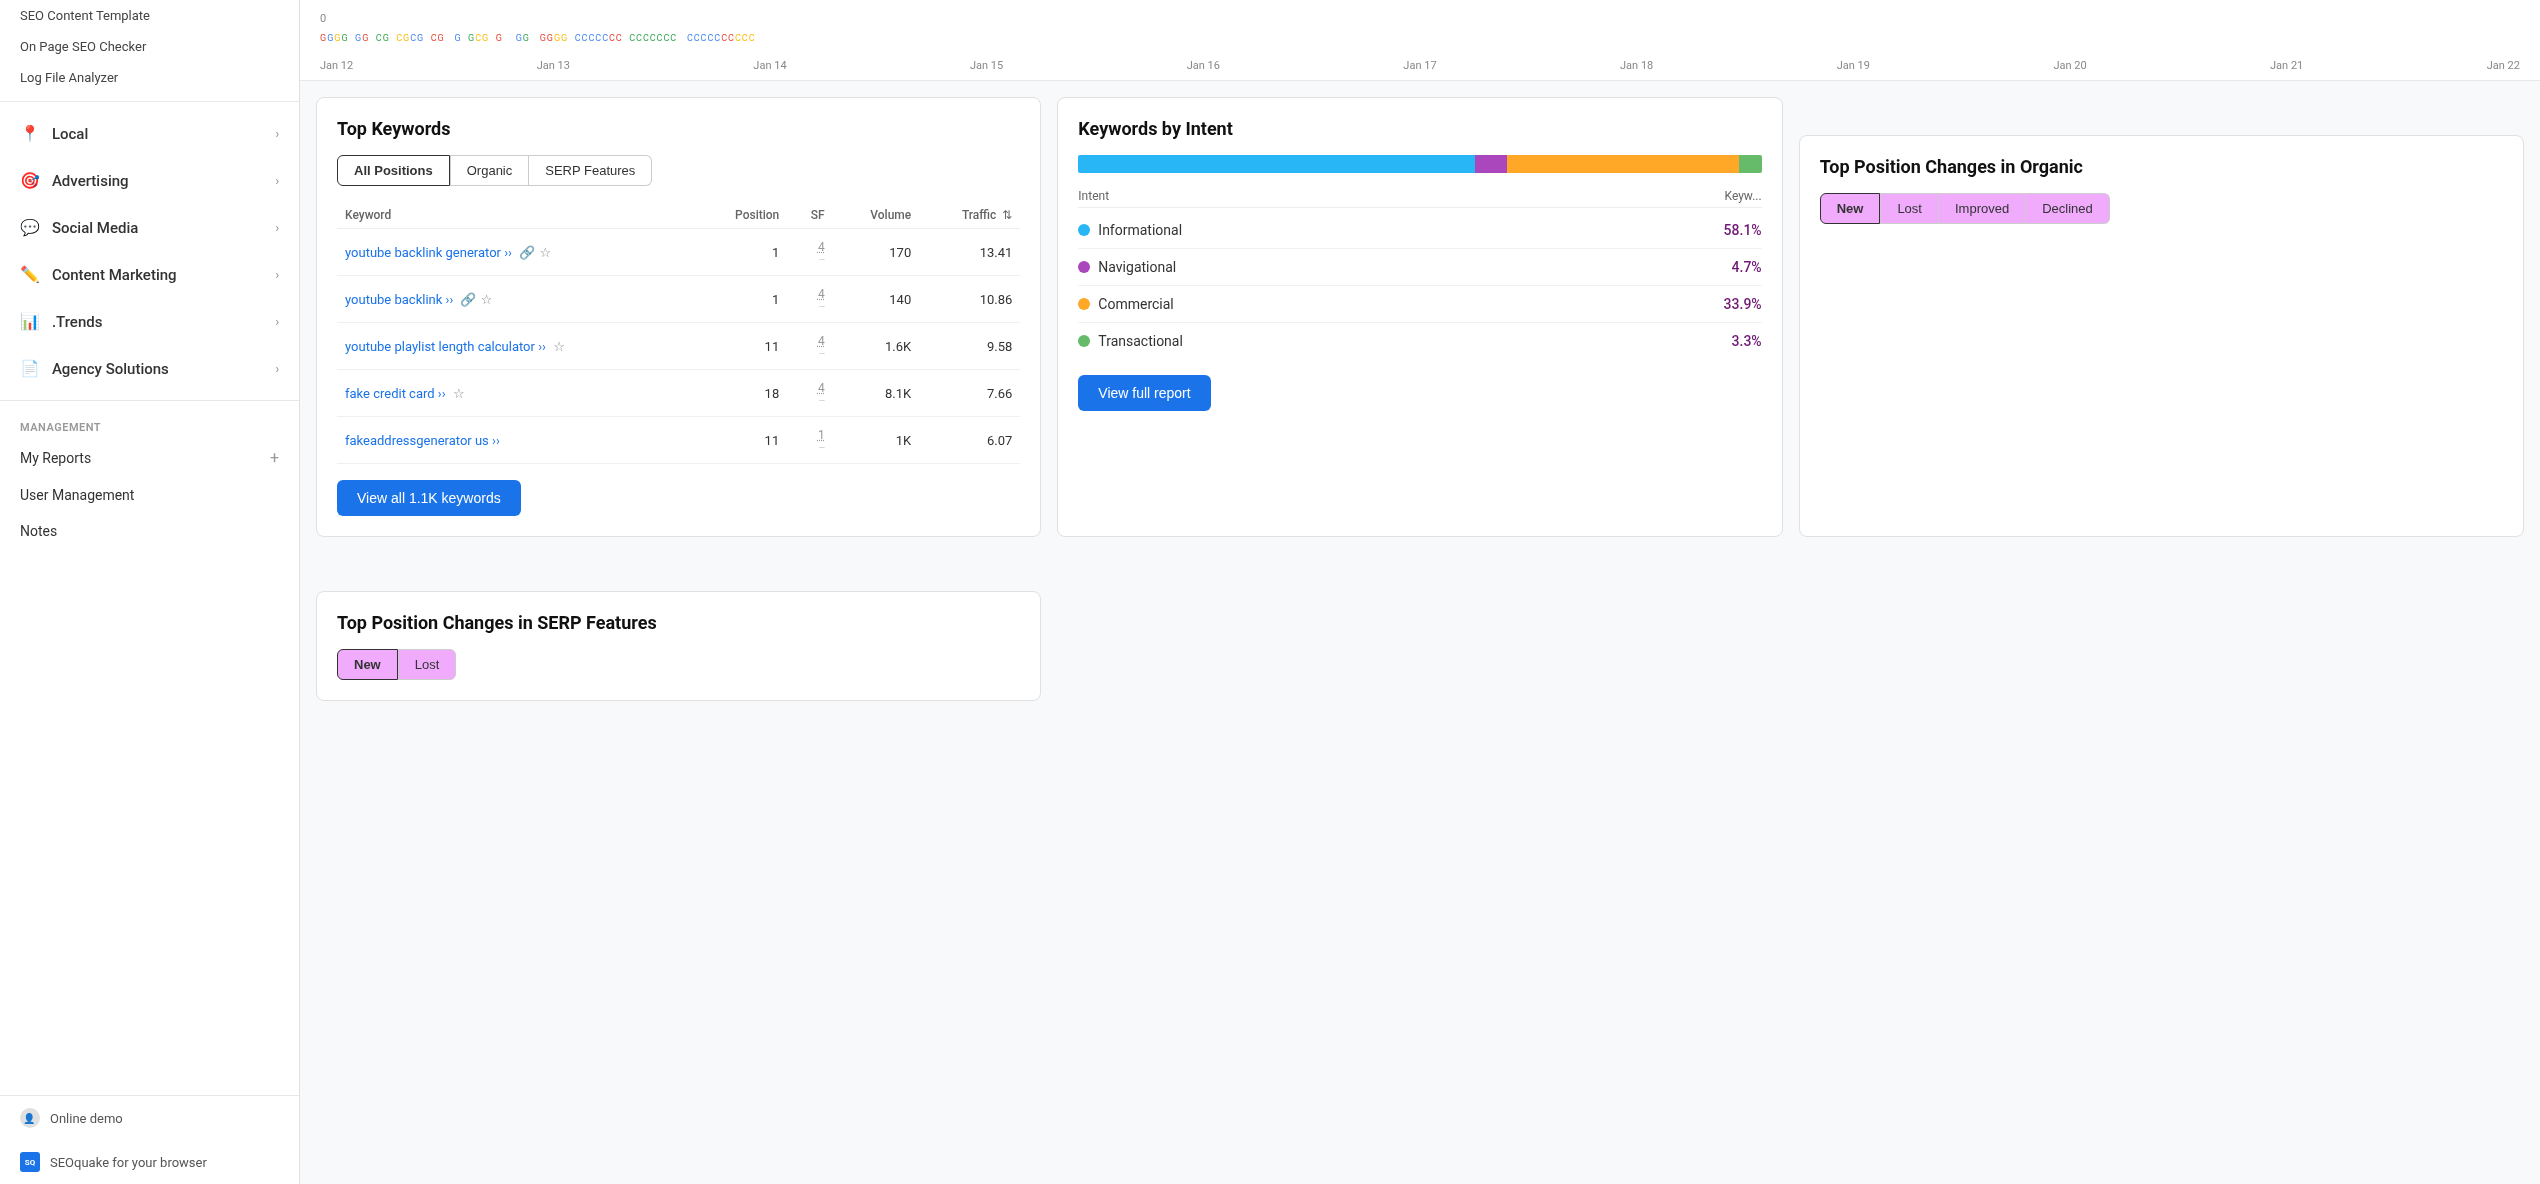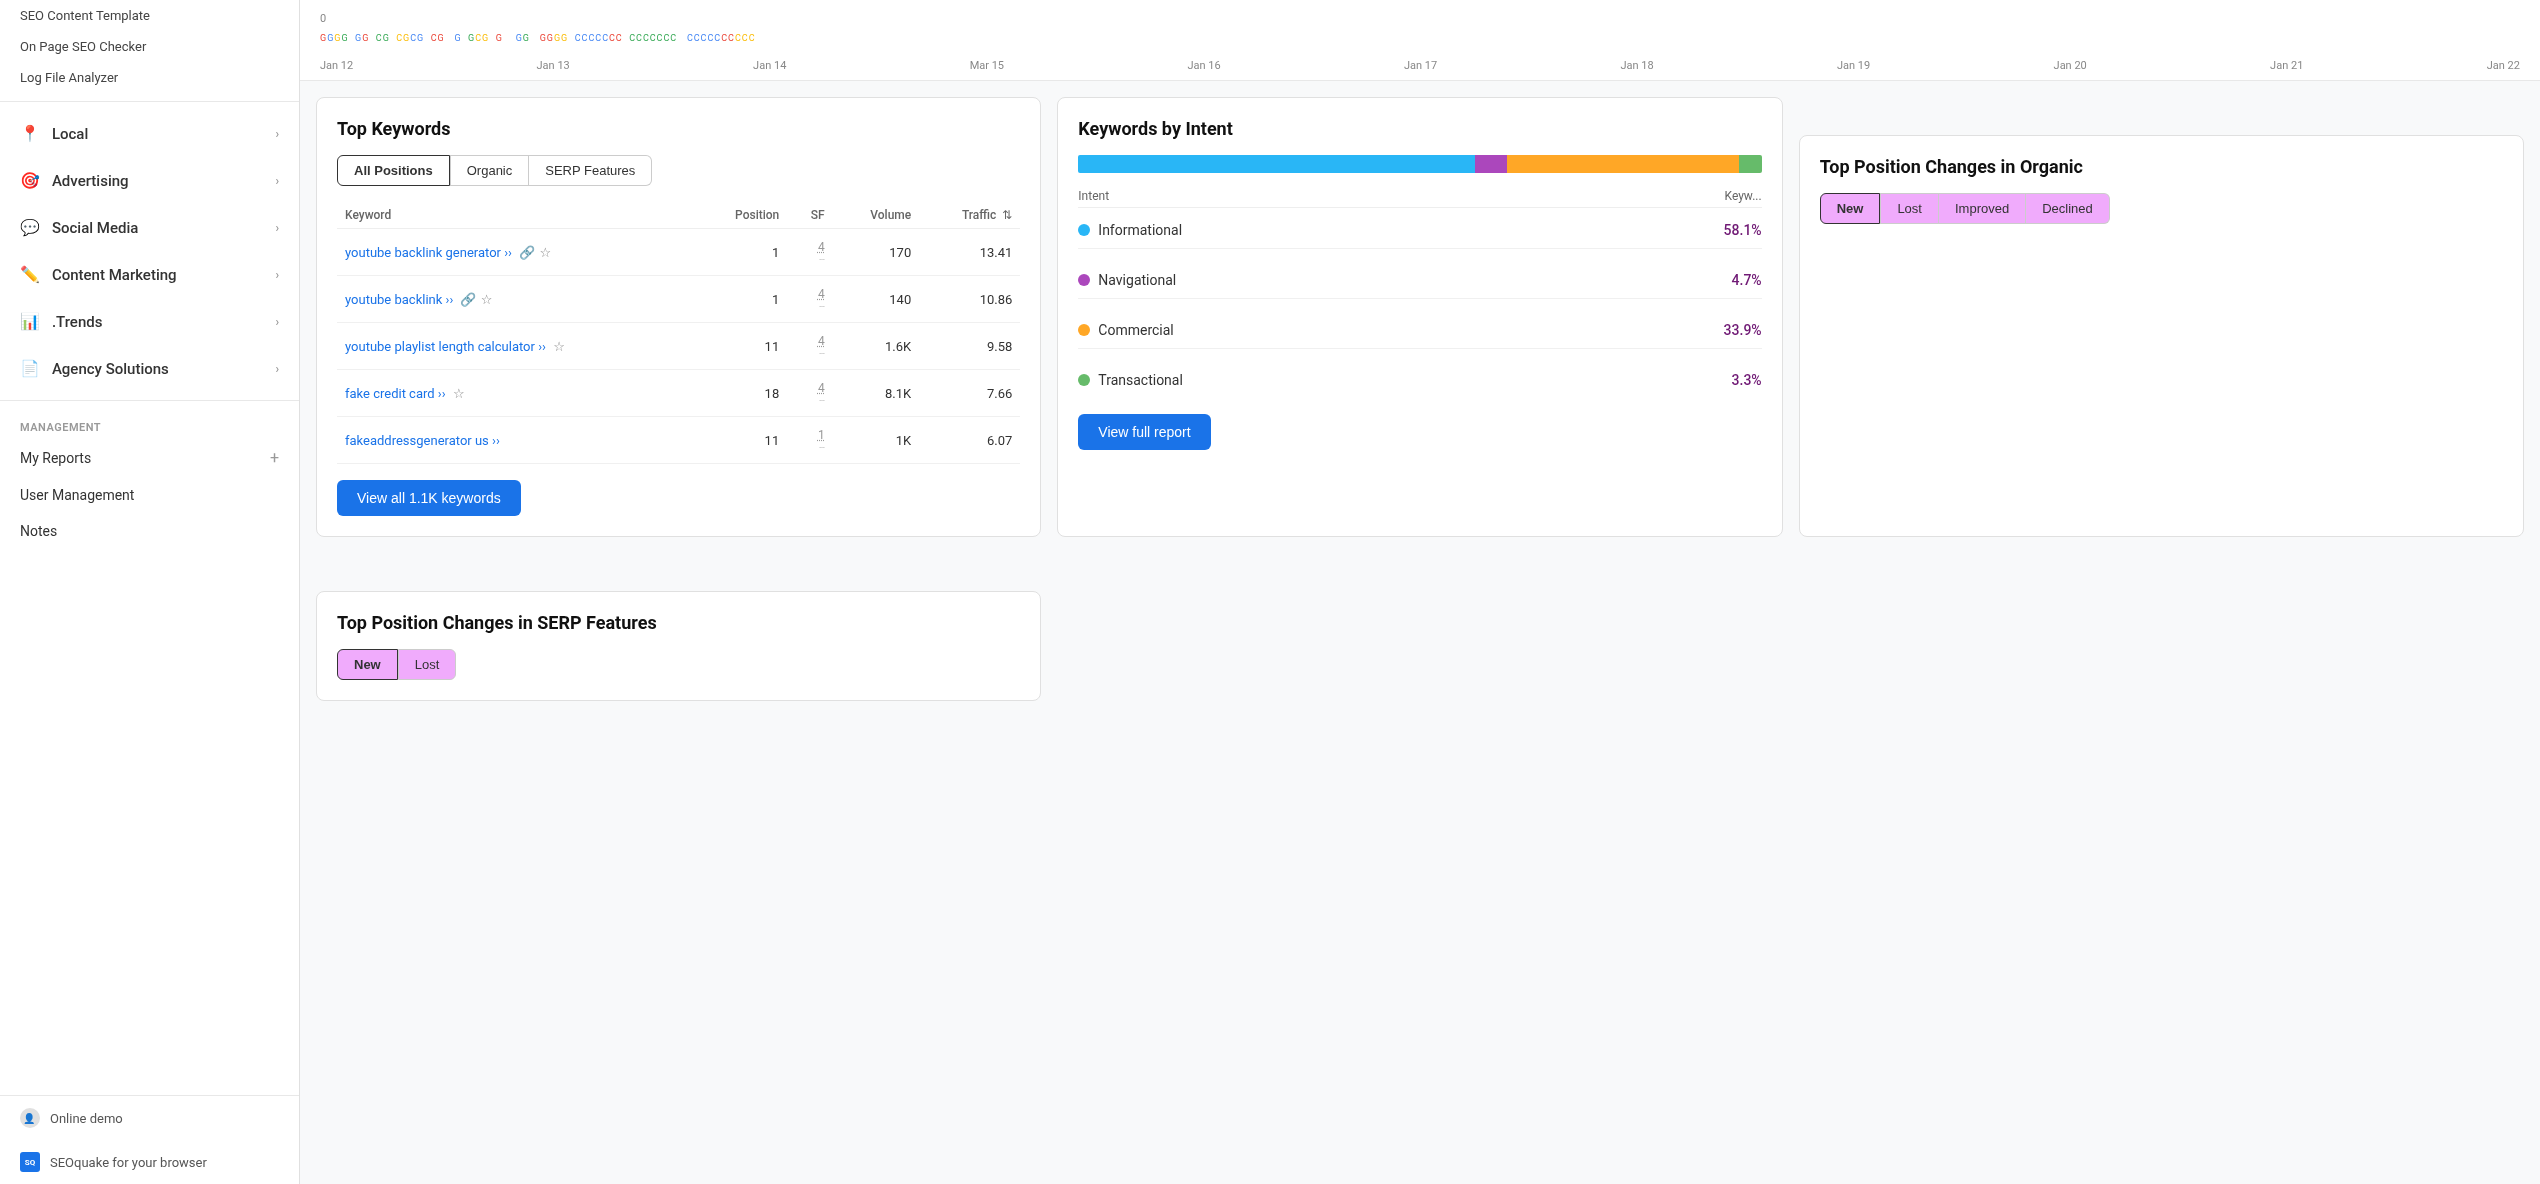--- a/index.html
+++ b/index.html
@@ -48,21 +48,21 @@
     .kw-table th.right { text-align: right; }
     .kw-table td { padding: 10px 8px; font-size: 13px; border-bottom: 1px solid #f0f0f0; vertical-align: middle; }
     .kw-table td.right { text-align: right; color: #333; }
     .kw-link { color: #1a73e8; text-decoration: none; font-size: 13px; }
     .kw-icons { display: inline-flex; gap: 4px; align-items: center; margin-left: 4px; color: #888; font-size: 12px; }
     .star-icon { color: #888; font-size: 13px; }
     .sf-val { color: #999; font-size: 12px; text-decoration: underline dotted; }
     .view-all-btn { display: inline-block; margin-top: 16px; background: #1a73e8; color: #fff; border: none; border-radius: 6px; padding: 10px 20px; font-size: 14px; font-weight: 500; cursor: pointer; }
     .intent-bar { display: flex; height: 18px; border-radius: 2px; overflow: hidden; margin-bottom: 12px; }
     .intent-bar-seg { height: 100%; }
-    .intent-list { display: flex; flex-direction: column; gap: 13px; }
+    .intent-list { display: flex; flex-direction: column; gap: 0; }
     .intent-row { display: flex; align-items: center; justify-content: space-between; padding: 10px 0; border-bottom: 1px solid #f0f0f0; }
     .intent-row:last-child { border-bottom: none; }
     .intent-label { display: flex; align-items: center; gap: 8px; font-size: 14px; color: #333; }
     .intent-dot { width: 12px; height: 12px; border-radius: 50%; display: inline-block; }
     .intent-pct { color: #701a75; font-size: 14px; font-weight: 500; }
     .view-full-btn { display: inline-block; margin-top: 16px; background: #1a73e8; color: #fff; border: none; border-radius: 6px; padding: 10px 20px; font-size: 14px; font-weight: 500; cursor: pointer; }
 
     
     .bottom-card { background: #fff; border-radius: 8px; border: 1px solid #e0e0e0; padding: 20px; margin-top: 38px; }
     .bottom-card-title { font-size: 18px; font-weight: 700; color: #111; margin-bottom: 16px; }
@@ -182,21 +182,21 @@
       <span style="color:#4285f4;">G</span><span style="color:#34a853;">G</span>&nbsp;&nbsp;
       <span style="color:#ea4335;">GG</span><span style="color:#fbbc05;">GG</span>&nbsp;
       <span style="color:#4285f4;">CCCCC</span><span style="color:#ea4335;">CC</span>&nbsp;
       <span style="color:#34a853;">CCCCCCC</span>&nbsp;&nbsp;
       <span style="color:#4285f4;">CCCCC</span><span style="color:#ea4335;">CC</span><span style="color:#fbbc05;">CCC</span>
     </div>
     <div class="chart-axis">
       <span>Jan 12</span>
       <span>Jan 13</span>
       <span>Jan 14</span>
-      <span>Mar 15</span>
+      <span>Jan 15</span>
       <span>Jan 16</span>
       <span>Jan 17</span>
       <span>Jan 18</span>
       <span>Jan 19</span>
       <span>Jan 20</span>
       <span>Jan 21</span>
       <span>Jan 22</span>
     </div>
   </div>
 

